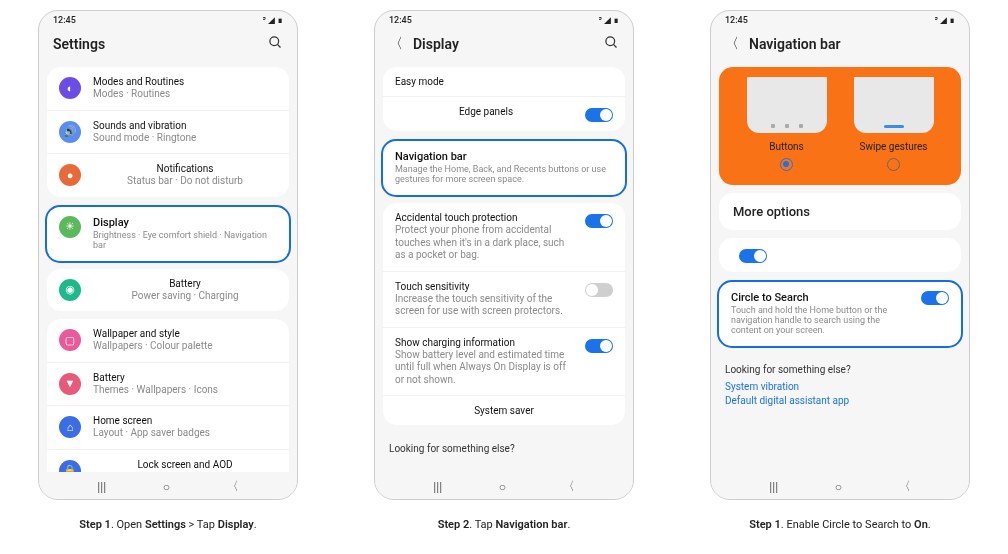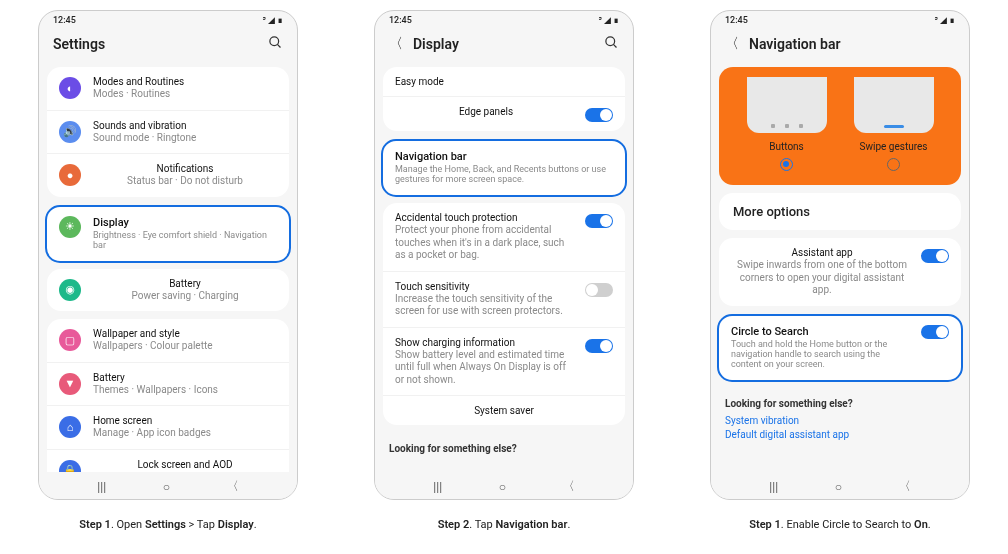--- a/index.html
+++ b/index.html
@@ -76,21 +76,21 @@
     width: 22px; height: 22px; border-radius: 50%;
     display: flex; align-items: center; justify-content: center;
     font-size: 11px; color: #fff; margin-right: 12px; flex-shrink: 0;
   }
   .highlight-row .txt { flex: 1; }
   .highlight-row .label { font-size: 11px; font-weight: 500; color: #111; }
   .highlight-row .sub { font-size: 9px; color: #8a8a8a; margin-top: 1px; }
   .footer-link {
     padding: 10px 14px 6px; font-size: 10px;
   }
-  .footer-link .q { font-weight: 700; color: #333; margin-bottom: 6px; }
+  .footer-link .q { font-weight: 400; color: #333; margin-bottom: 6px; }
   .footer-link .lnk { color: #1a73e8; margin: 3px 0; }
   .navbar {
     display: flex; justify-content: space-around; align-items: center;
     padding: 6px 30px 4px; font-size: 12px; color: #555;
     background: #f6f6f6;
   }
   .caption { text-align: center; margin-top: 18px; font-size: 11px; color: #222; }
   .caption b { font-weight: 600; }
   .navopts {
     display: flex; justify-content: space-around; padding: 10px 14px 14px;
@@ -187,21 +187,21 @@
         <span class="icon" style="background:#e85a7a">▼</span>
         <div class="txt">
           <div class="label">Battery</div>
           <div class="sub">Themes · Wallpapers · Icons</div>
         </div>
       </div>
       <div class="row">
         <span class="icon" style="background:#3a6de6">⌂</span>
         <div class="txt">
           <div class="label">Home screen</div>
-          <div class="sub">Manage · App icon badges</div>
+          <div class="sub">Layout · App saver badges</div>
         </div>
       </div>
       <div class="row">
         <span class="icon" style="background:#3a6de6">🔒</span>
         <div class="txt">
           <div class="label">Lock screen and AOD</div>
 
         </div>
       </div>
     </div>
@@ -328,24 +328,20 @@
         <div class="radio"></div>
       </div>
     </div>
 
     <div class="plain-row">
       <span>More options</span>
     </div>
 
     <div class="group">
       <div class="row">
-        <div class="txt">
-          <div class="label">Assistant app</div>
-          <div class="sub">Swipe inwards from one of the bottom corners to open your digital assistant app.</div>
-        </div>
         <div class="toggle on"></div>
       </div>
     </div>
 
     <div class="highlight-row">
       <div class="txt">
         <div class="label">Circle to Search</div>
         <div class="sub">Touch and hold the Home button or the navigation handle to search using the content on your screen.</div>
       </div>
       <div class="toggle on" style="margin-left:10px"></div>

